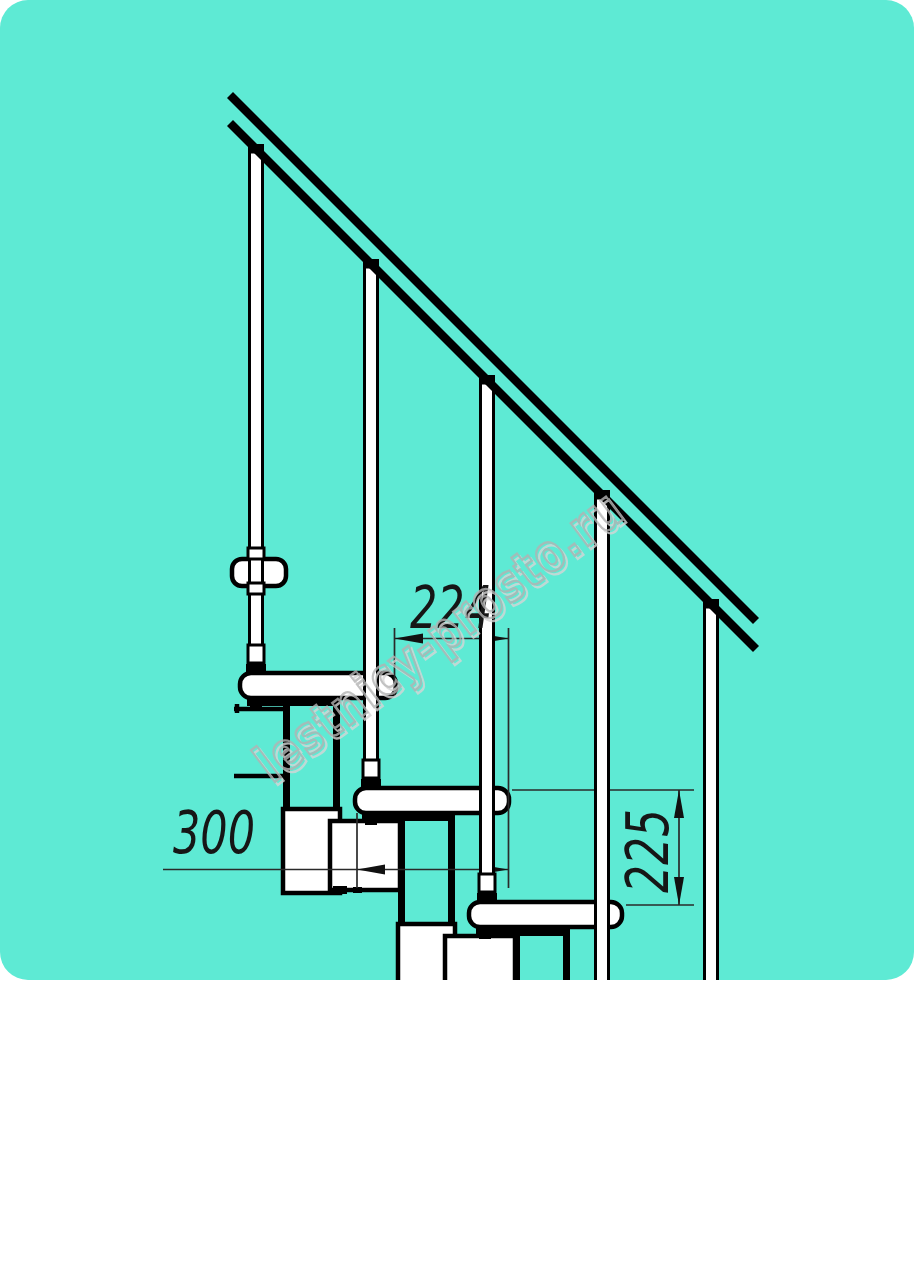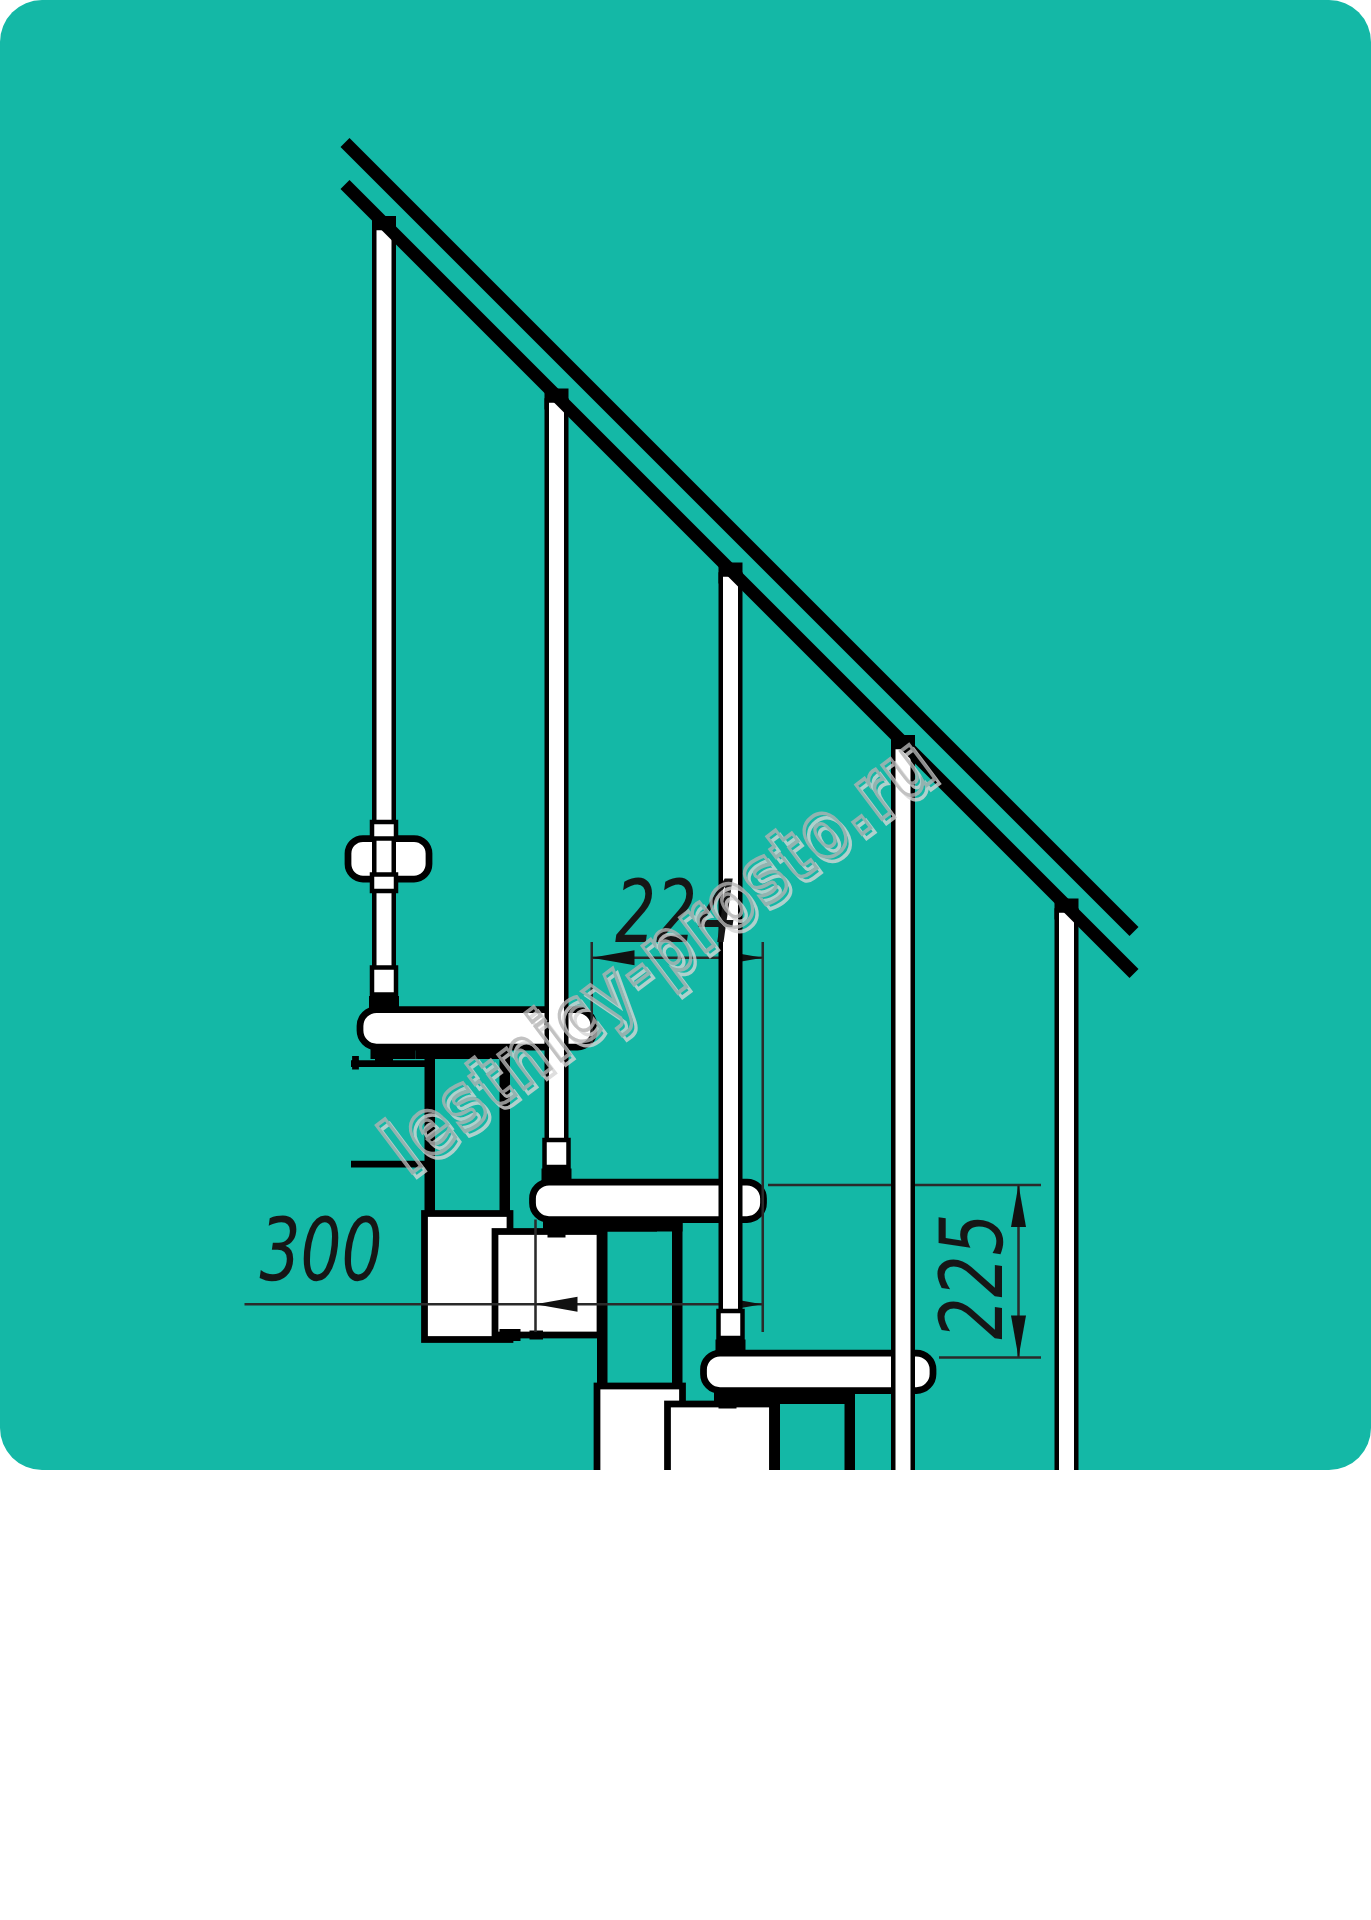--- a/index.html
+++ b/index.html
@@ -1,16 +1,16 @@
 <!DOCTYPE html>
 <html><head>
 <meta charset="utf-8">
 <style>
   html,body{margin:0;padding:0;background:#ffffff;}
-  .page{position:relative;width:914px;height:980px;background:#14b8a6;overflow:hidden;
+  .page{position:relative;width:914px;height:980px;background:#5eead4;overflow:hidden;
         font-family:"DejaVu Sans","Liberation Sans",sans-serif;border-radius:28px;}
   svg{position:absolute;left:0;top:0;display:block;}
   .dim-text{font-family:"DejaVu Sans","Liberation Sans",sans-serif;
             font-style:italic;font-size:58px;fill:#161616;}
   .wm{font-family:"DejaVu Sans","Liberation Sans",sans-serif;
       font-weight:bold;font-size:52px;letter-spacing:2px;}
 </style>
 </head>
 <body>
 

